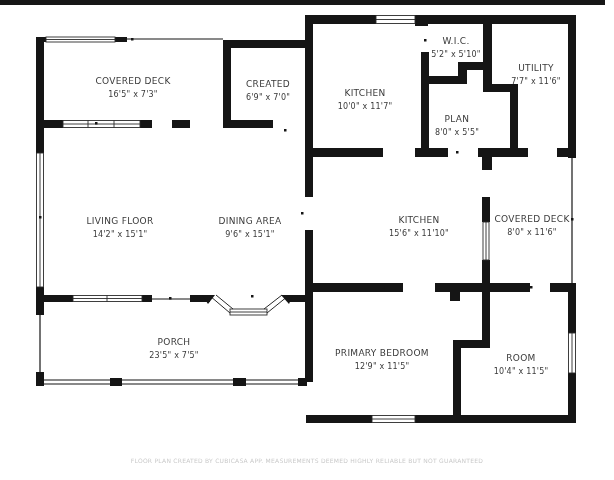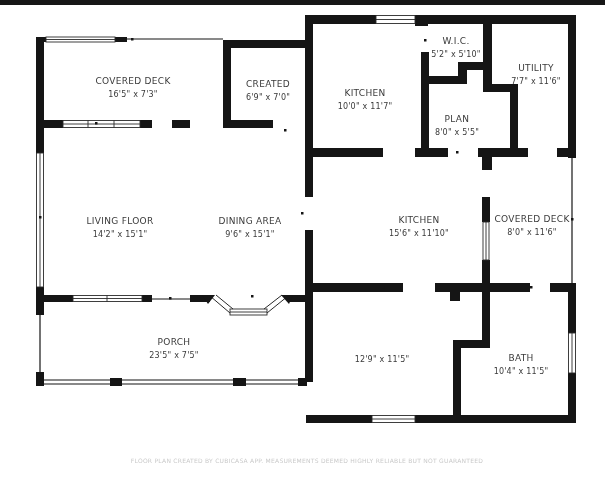--- a/index.html
+++ b/index.html
@@ -214,22 +214,23 @@
       </div>
       <div class="room-label" style="left: 532px; top: 226px;">
         <span class="rname">COVERED DECK</span>
         <span class="rdims">8'0" x 11'6"</span>
       </div>
       <div class="room-label" style="left: 174px; top: 349px;">
         <span class="rname">PORCH</span>
         <span class="rdims">23'5" x 7'5"</span>
       </div>
       <div class="room-label" style="left: 382px; top: 360px;">
+        <span class="rname">PRIMARY BEDROOM</span>
         <span class="rdims">12'9" x 11'5"</span>
       </div>
       <div class="room-label" style="left: 521px; top: 365px;">
-        <span class="rname">BATH</span>
+        <span class="rname">ROOM</span>
         <span class="rdims">10'4" x 11'5"</span>
       </div>
     </div>
 
   <div id="footer-note">FLOOR PLAN CREATED BY CUBICASA APP. MEASUREMENTS DEEMED HIGHLY RELIABLE BUT NOT GUARANTEED</div>
 </div>
 
 </body></html>

